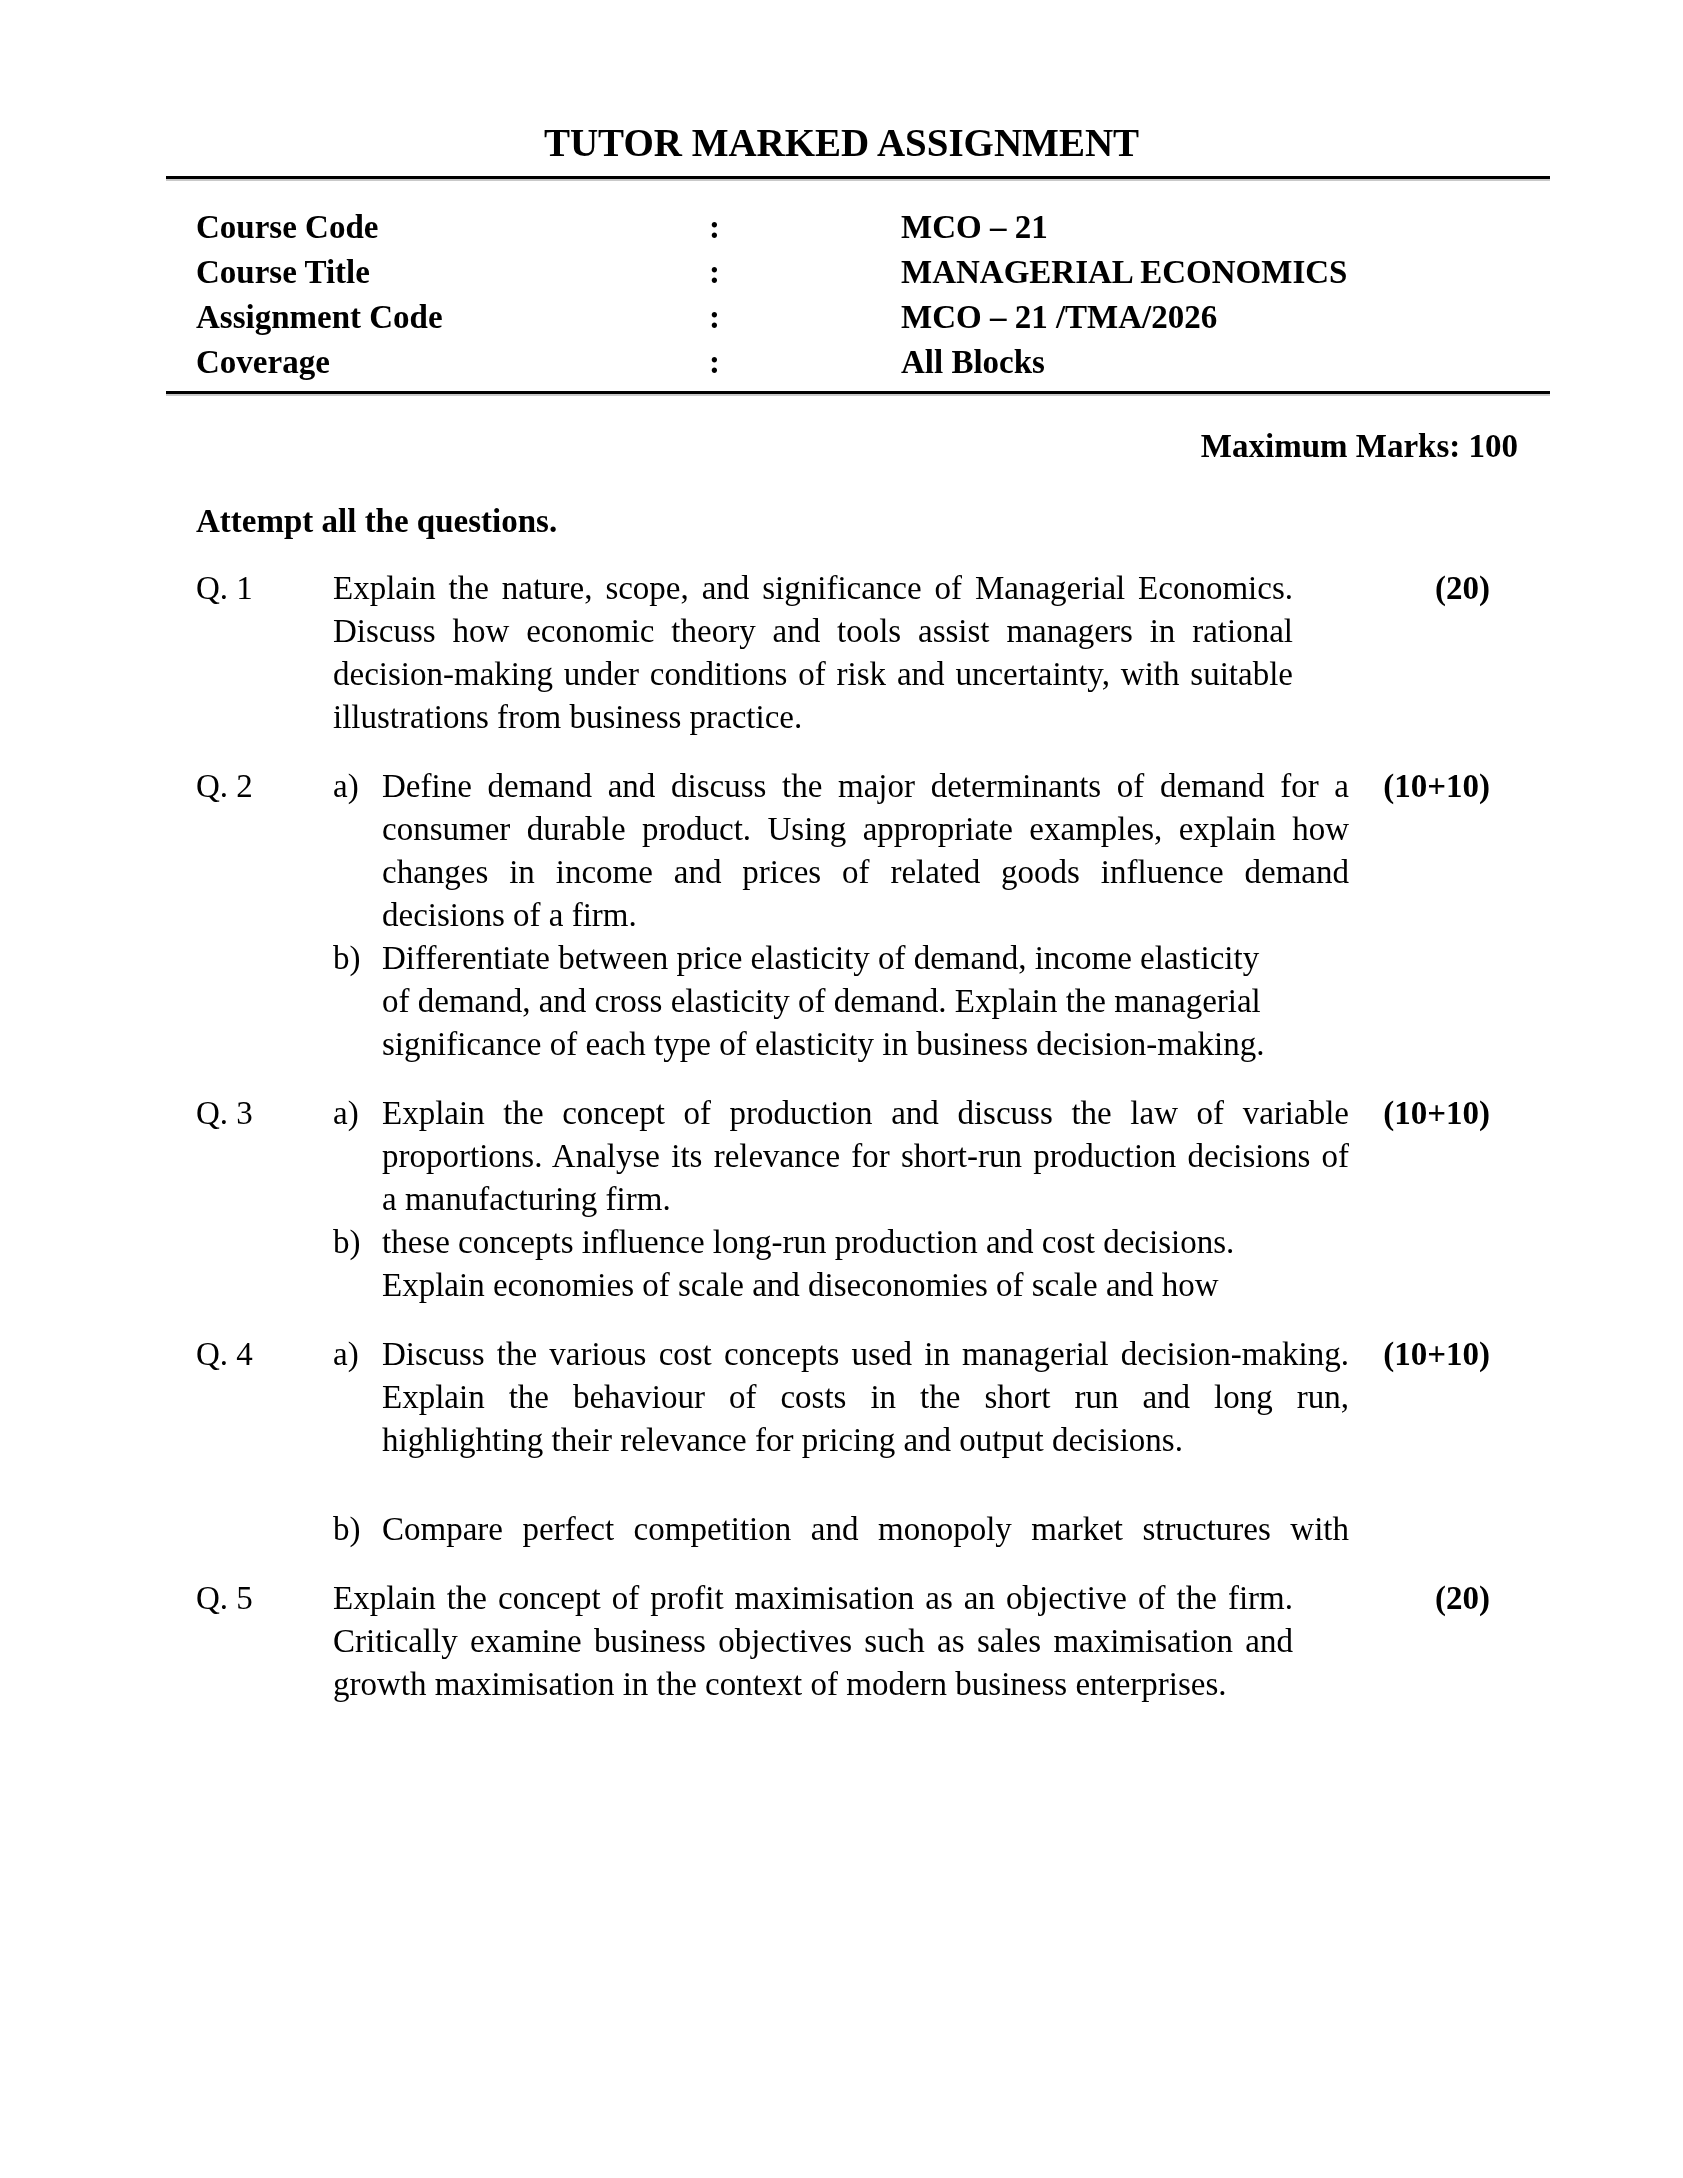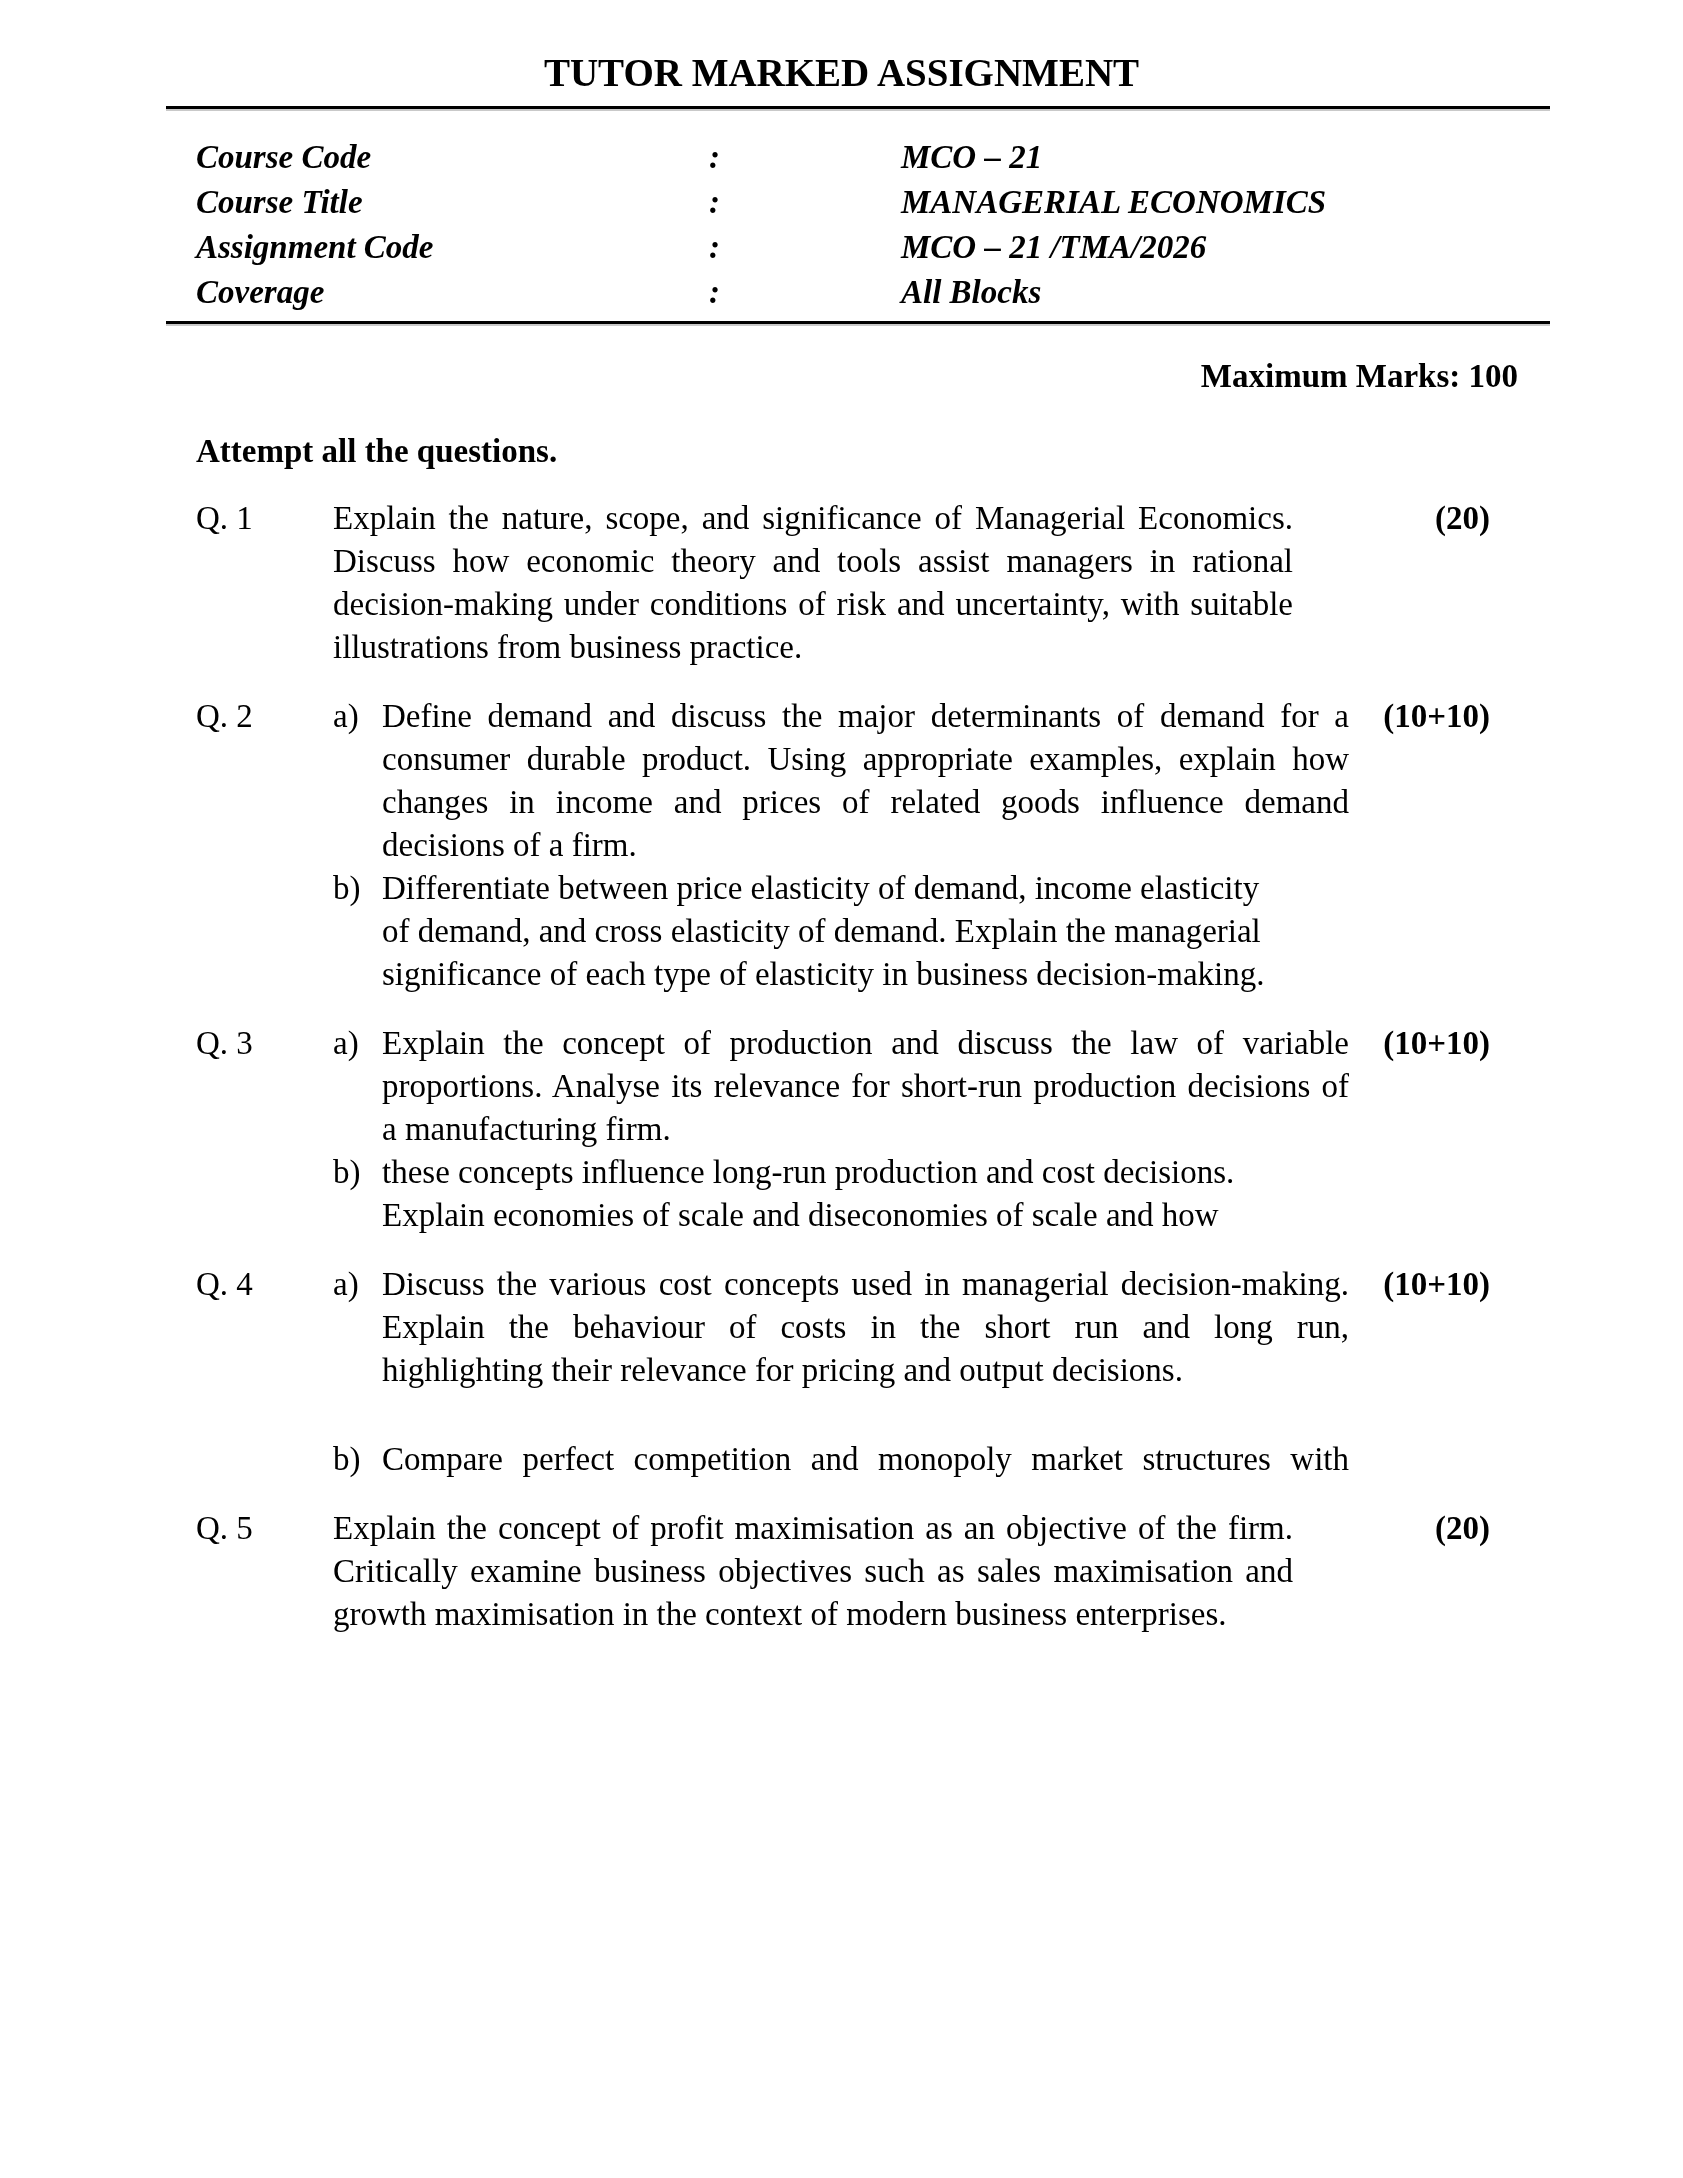--- a/index.html
+++ b/index.html
@@ -3,33 +3,33 @@
 <meta charset="utf-8">
 <style>
   html,body{margin:0;padding:0;background:#ffffff;}
   body{
     width:1683px;height:2178px;overflow:hidden;
     font-family:"Liberation Serif","DejaVu Serif",serif;
     font-size:33px;color:#000;
     -webkit-font-smoothing:antialiased;
   }
   .title{
-    padding-top:47px;line-height:51px;
+    padding-top:117px;line-height:51px;
     font-size:39px;font-weight:700;text-align:center;
   }
   .rule{
     margin-left:166px;width:1384px;height:3px;background:#000;
     box-shadow:0 2px 0 #c9c9c9;
   }
   .rule-top{margin-top:8px;}
   .rule-mid{margin-top:6px;}
   .course-table{margin:26px 0 0 196px;}
   .ci-row{
     display:grid;grid-template-columns:513px 192px 1fr;
-    line-height:45px;font-weight:700;font-style:italic;
+    line-height:45px;font-weight:700;
   }
   .max-marks{
     margin:30px 0 0 196px;width:1322px;text-align:right;
     font-weight:700;line-height:45px;
   }
   .instruction{margin:30px 0 0 196px;font-weight:700;line-height:45px;}
   .questions{margin:23px 0 0 196px;}
   .q-block{
     display:grid;grid-template-columns:137px 1016px 141px;
     margin-bottom:26px;line-height:43px;

